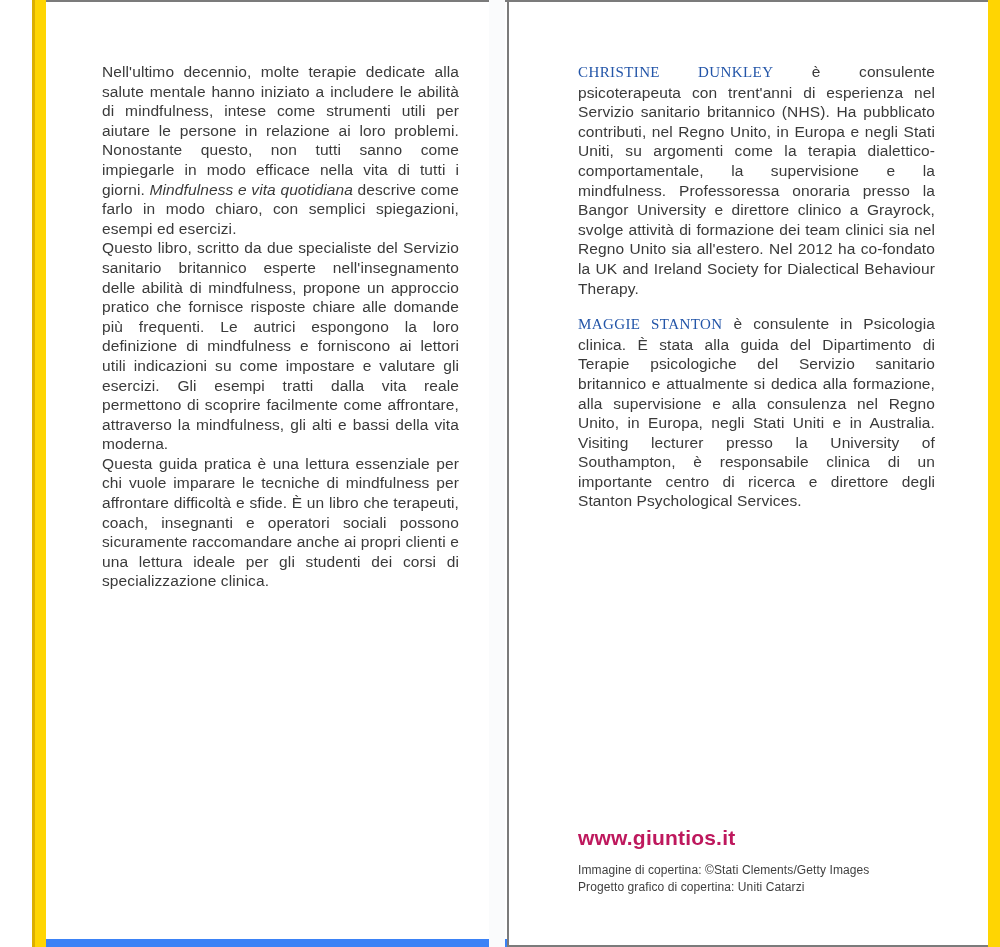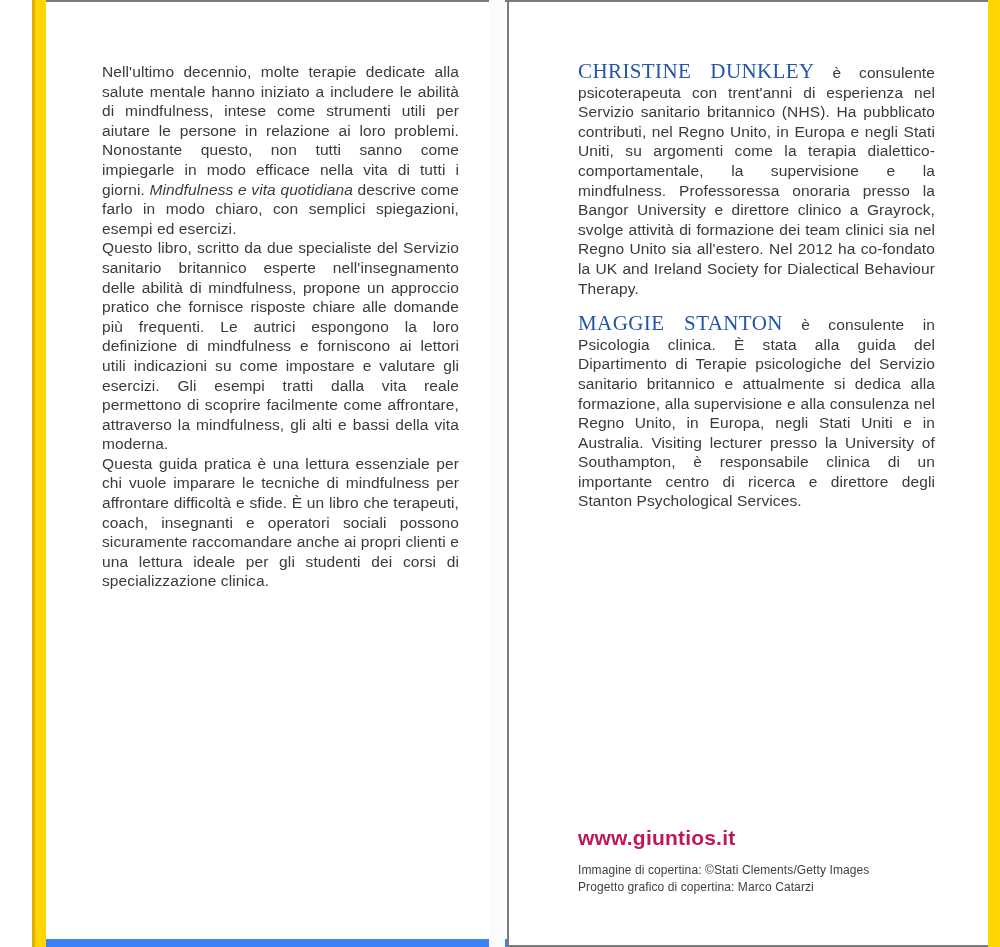--- a/index.html
+++ b/index.html
@@ -74,21 +74,21 @@
     letter-spacing: 0.1px;
     hyphens: auto;
   }
   .page-left .text-block { left: 70px; }
   .page-right .text-block { left: 69px; }
   .text-block p { margin: 0; }
   .page-right .text-block p + p { margin-top: 16px; }
   .italic { font-style: italic; }
   .author-name {
     font-family: "Liberation Serif", serif;
-    font-size: 21px;
+    font-size: 15px;
     letter-spacing: 0.4px;
     color: #2355a8;
   }
   
   .website {
     position: absolute;
     left: 69px;
     top: 824px;
     font-size: 21px;
     font-weight: bold;
@@ -123,17 +123,17 @@
 
   <div class="page page-right">
     <div class="stripe stripe-right"></div>
     <div class="text-block">
       <p><span class="author-name">CHRISTINE DUNKLEY</span><span> è consulente psicoterapeuta con trent'anni di esperienza nel Servizio sanitario britannico (NHS). Ha pubblicato contributi, nel Regno Unito, in Europa e negli Stati Uniti, su argomenti come la terapia dialettico-comportamentale, la supervisione e la mindfulness. Professoressa onoraria presso la Bangor University e direttore clinico a Grayrock, svolge attività di formazione dei team clinici sia nel Regno Unito sia all'estero. Nel 2012 ha co-fondato la UK and Ireland Society for Dialectical Behaviour Therapy.</span></p>
       <p><span class="author-name">MAGGIE STANTON</span><span> è consulente in Psicologia clinica. È stata alla guida del Dipartimento di Terapie psicologiche del Servizio sanitario britannico e attualmente si dedica alla formazione, alla supervisione e alla consulenza nel Regno Unito, in Europa, negli Stati Uniti e in Australia. Visiting lecturer presso la University of Southampton, è responsabile clinica di un importante centro di ricerca e direttore degli Stanton Psychological Services.</span></p>
     </div>
     <div class="website">www.giuntios.it</div>
     <div class="credits">
       <div>Immagine di copertina: ©Stati Clements/Getty Images</div>
-      <div>Progetto grafico di copertina: Marco Catarzi</div>
+      <div>Progetto grafico di copertina: Uniti Catarzi</div>
     </div>
   </div>
 
 </div>
 
 </body></html>

